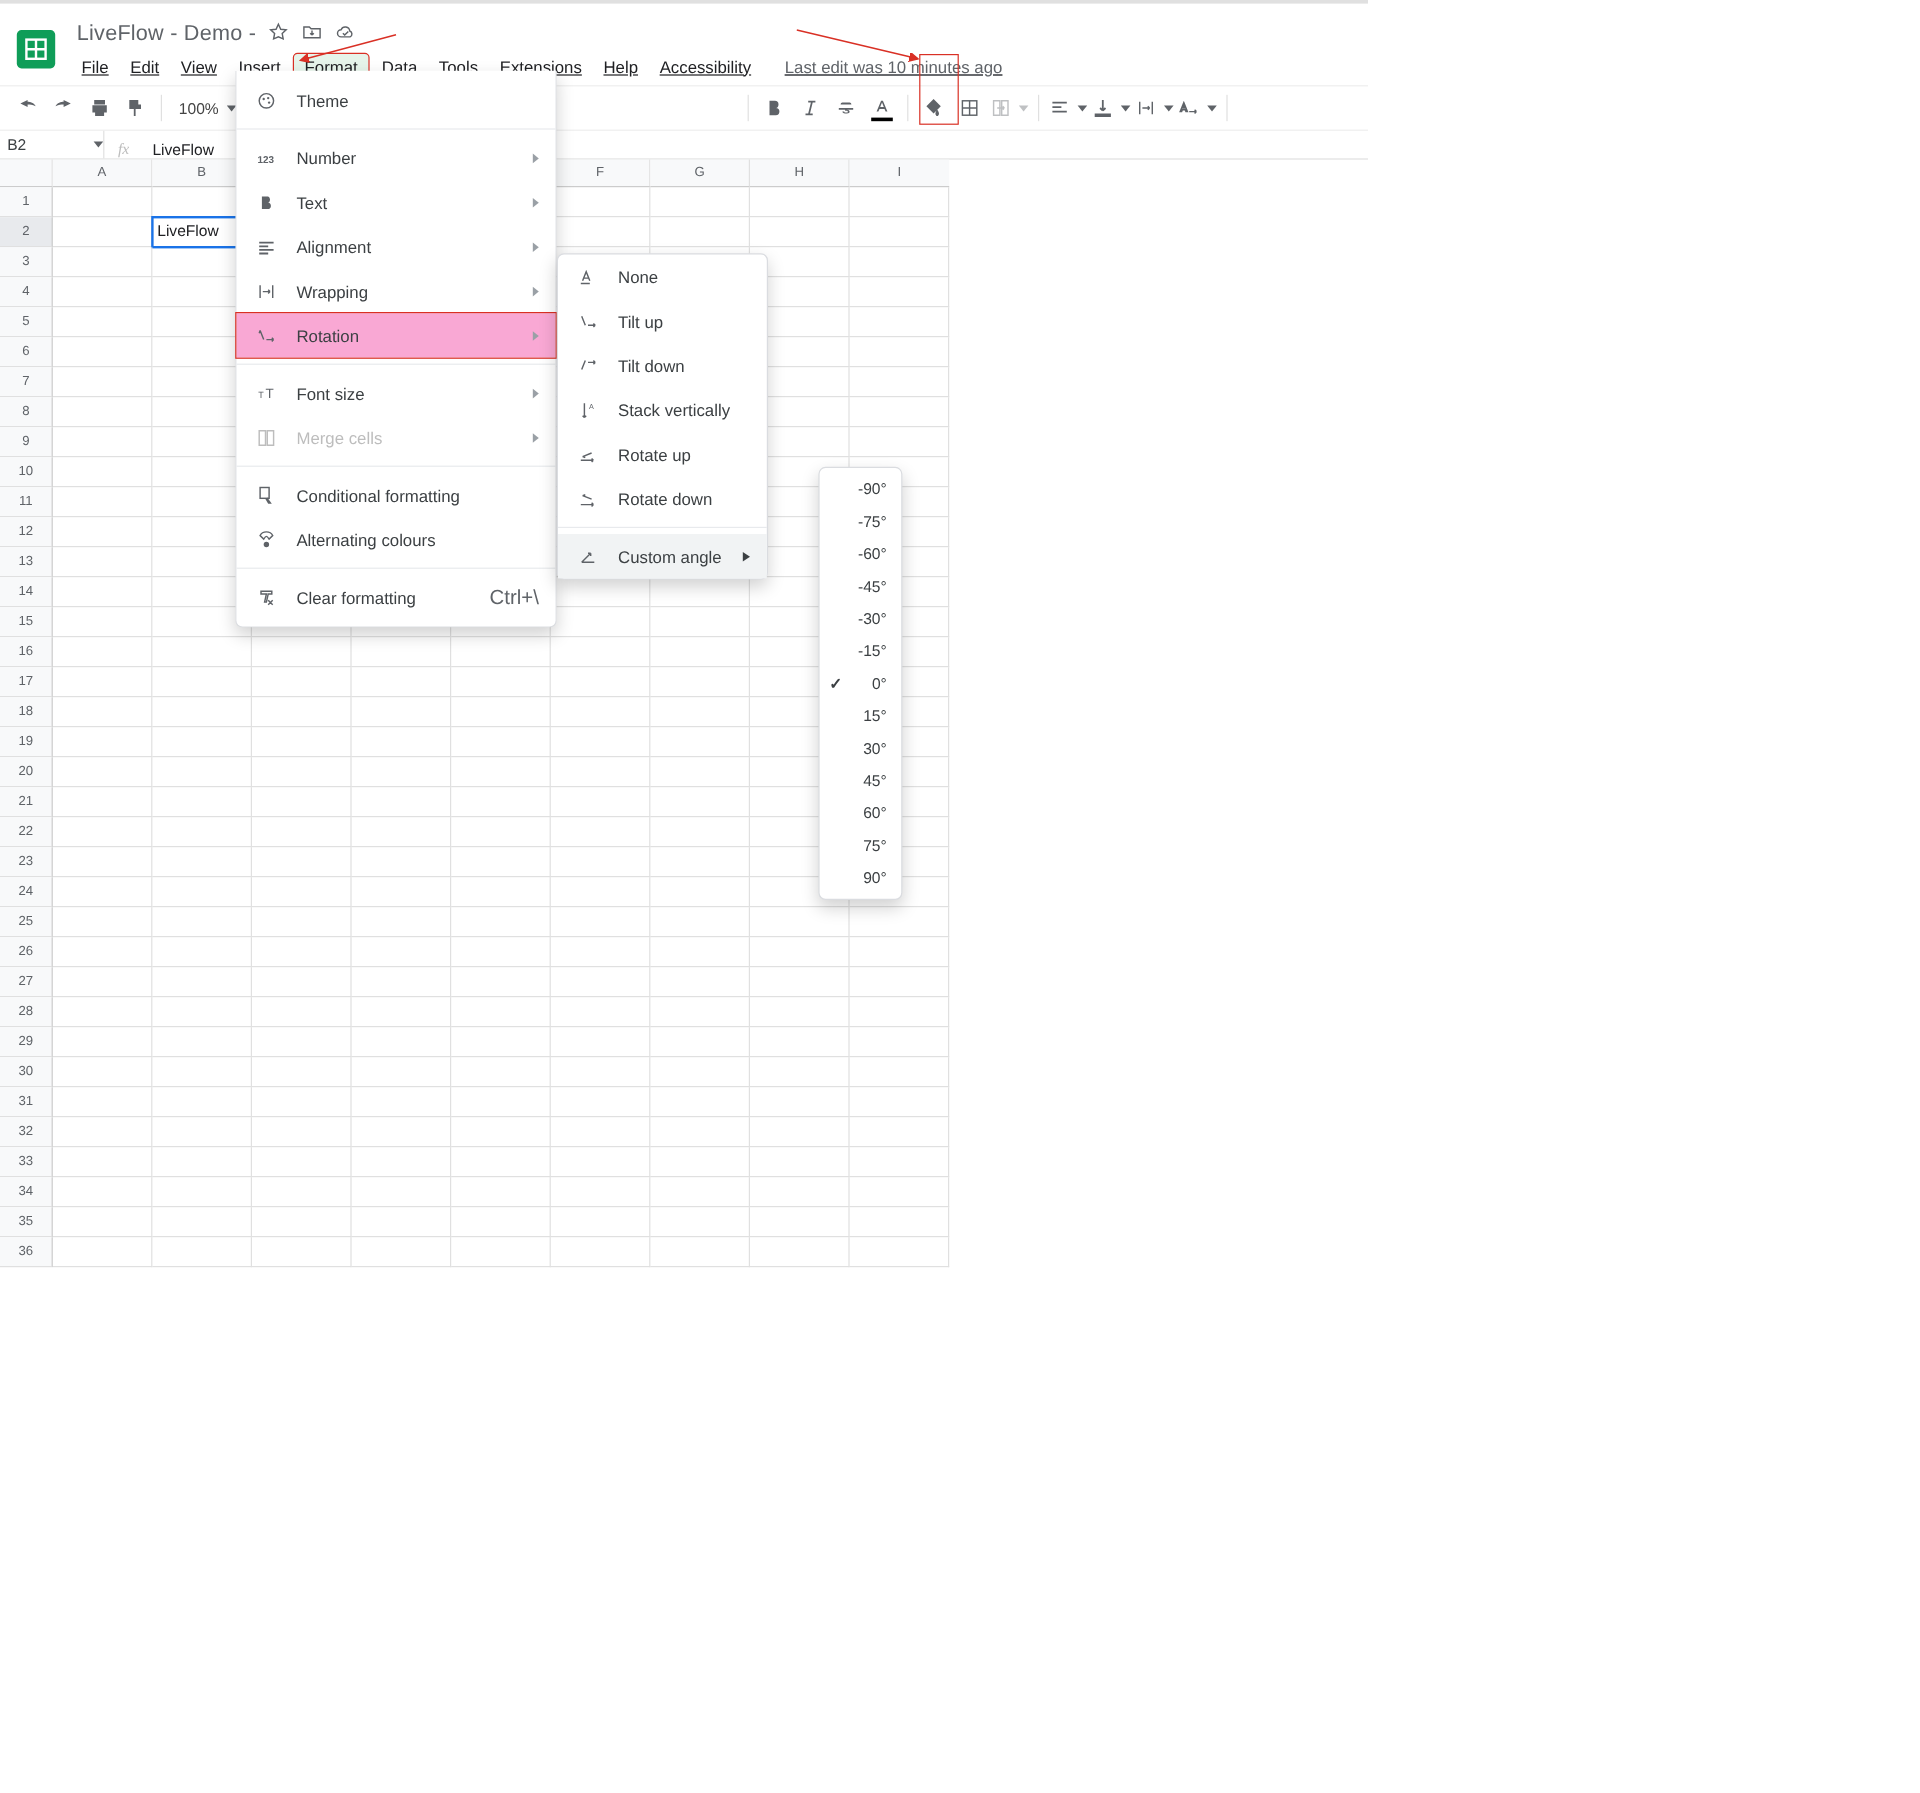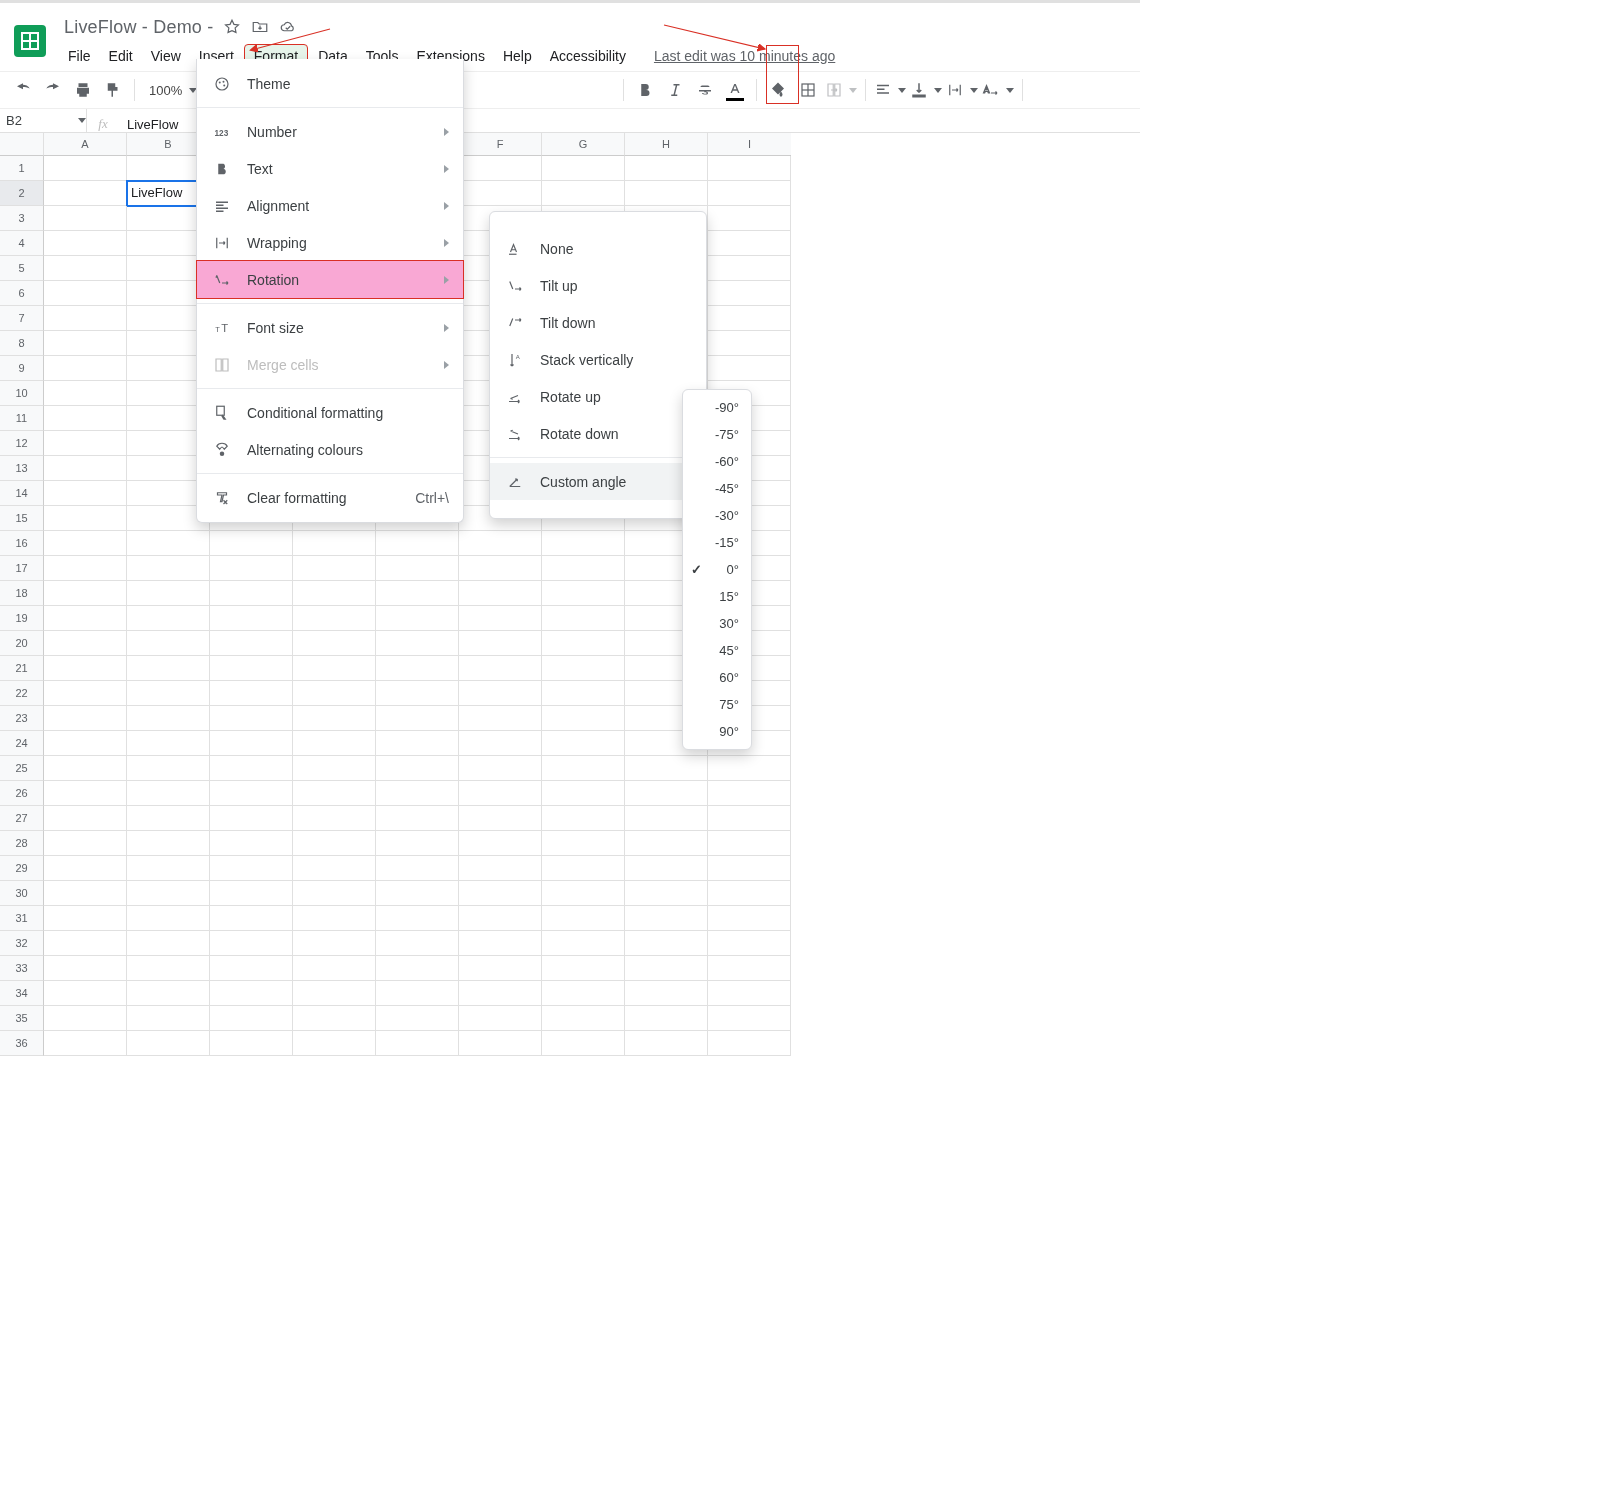--- a/index.html
+++ b/index.html
@@ -3,21 +3,21 @@
 <meta charset="utf-8">
 <style>
 * { margin: 0; padding: 0; box-sizing: border-box; font-family: Arial, "Helvetica Neue", sans-serif; }
 body { background: #fff; width: 1140px; height: 1066px; position: relative; overflow: hidden; font-size: 14px; color: #202124; border-top: 3px solid #e0e0e0; }
 
 .titlebar { display: flex; align-items: center; padding: 8px 10px 0 10px; height: 68px; }
 .sheets-logo { width: 40px; height: 40px; margin-right: 10px; margin-top: 2px; }
 .title-area { flex: 0 0 auto; }
 .doc-title { font-size: 18px; color: #5f6368; letter-spacing: 0.2px; display: flex; align-items: center; gap: 10px; padding: 2px 4px; }
 .doc-title .icon { width: 18px; height: 18px; fill: #5f6368; }
-.menubar { display: flex; gap: 2px; margin-top: 4px; font-size: 14px; align-items: center; }
+.menubar { display: flex; gap: 2px; margin-top: 4px; font-size: 14px; align-items: center; text-decoration: underline; }
 .menubar .menu-item { padding: 4px 8px; border-radius: 4px; cursor: pointer; font-size: 14px; }
 .menubar .menu-item.active { background: #e6f4ea; border: 1px solid #d93025; padding: 3px 9px; }
 .last-edit { color: #5f6368; text-decoration: underline; margin-left: 18px; font-size: 14px; cursor: pointer; }
 
 .toolbar { height: 38px; border-top: 1px solid #eee; border-bottom: 1px solid #eee; display: flex; align-items: center; padding: 0 10px; gap: 4px; }
 .toolbar .tbtn { width: 26px; height: 26px; display: flex; align-items: center; justify-content: center; border-radius: 3px; cursor: pointer; }
 .toolbar .sep { width: 1px; height: 22px; background: #e0e0e0; margin: 0 4px; }
 .toolbar .zoom { display: flex; align-items: center; gap: 3px; padding: 0 6px; font-size: 13px; color: #444; cursor: pointer; }
 .caret-down { border-top: 5px solid #5f6368; border-left: 4px solid transparent; border-right: 4px solid transparent; margin-left: 4px; }
 .toolbar svg { width: 18px; height: 18px; fill: #5f6368; }
@@ -43,27 +43,27 @@
 .datarow.active .rowhead { background: #e8eaed; }
 .cell { width:83px; border-right:1px solid #e0e0e0; border-bottom:1px solid #e0e0e0; font-size:13px; padding: 4px 4px; }
 .cell.selected { outline: 2px solid #1a73e8; outline-offset: -1px; }
 
 
 .dropdown { position:absolute; left: 196px; top: 56px; width: 268px; background:#fff; border:1px solid #dadce0; border-top: none; box-shadow: 0 6px 14px rgba(0,0,0,0.18); border-radius: 0 0 6px 6px; padding: 6px 0; z-index: 5; font-size:14px; }
 .dd-item { display:flex; align-items:center; height:37px; padding: 0 14px; gap: 14px; cursor:pointer; position:relative; color:#3c4043; }
 .dd-item .ddicon { width:22px; display:flex; justify-content:center; }
 .dd-item .ddicon svg { width:18px; height:18px; fill:#5f6368; }
 .dd-item .arrow { position:absolute; right: 14px; border-left: 5px solid #9aa0a6; border-top:4px solid transparent; border-bottom:4px solid transparent; }
-.dd-item .kbd { position:absolute; right:14px; color:#5f6368; font-size:14px; }
+.dd-item .kbd { position:absolute; right:14px; color:#5f6368; font-size:17px; }
 .dd-sep { height:1px; background:#e8eaed; margin: 5px 0; }
 .dd-item.disabled { color:#bdbdbd; }
 .dd-item.disabled svg { fill:#bdbdbd; }
 .dd-item.highlight { background:#f9a8d4; outline: 1px solid #d93025; outline-offset: 0; }
 
-.submenu-rot { position:absolute; left: 464px; top: 208px; width: 218px; background:#fff; border:1px solid #dadce0; box-shadow: 0 6px 14px rgba(0,0,0,0.18); border-radius: 6px; padding: 18px 0; z-index: 6; font-size:14px;margin-left:25px; }
+.submenu-rot { position:absolute; left: 464px; top: 208px; width: 176px; background:#fff; border:1px solid #dadce0; box-shadow: 0 6px 14px rgba(0,0,0,0.18); border-radius: 6px; padding: 0 0; z-index: 6; font-size:14px; }
 .submenu-rot .dd-item { height: 37px; }
 .submenu-rot .dd-item.highlight2 { background:#f1f3f4; }
 .submenu-rot .arrowR { position:absolute; right:14px; border-left: 6px solid #3c4043; border-top:4px solid transparent; border-bottom:4px solid transparent; }
 
 .submenu-angle { position:absolute; left: 682px; top: 386px; width: 70px; background:#fff; border:1px solid #dadce0; box-shadow: 0 6px 14px rgba(0,0,0,0.18); border-radius: 6px; padding: 4px 0; z-index: 7; font-size:13px; }
 .angle-item { height: 27px; display:flex; align-items:center; justify-content:flex-end; padding-right: 12px; cursor:pointer; color:#3c4043; position:relative; }
 .angle-item .check { position:absolute; left: 8px; font-weight: bold; }
 
 
 .anno-arrow1, .anno-arrow2 { position:absolute; stroke:#d93025; fill:none; z-index:3; }

